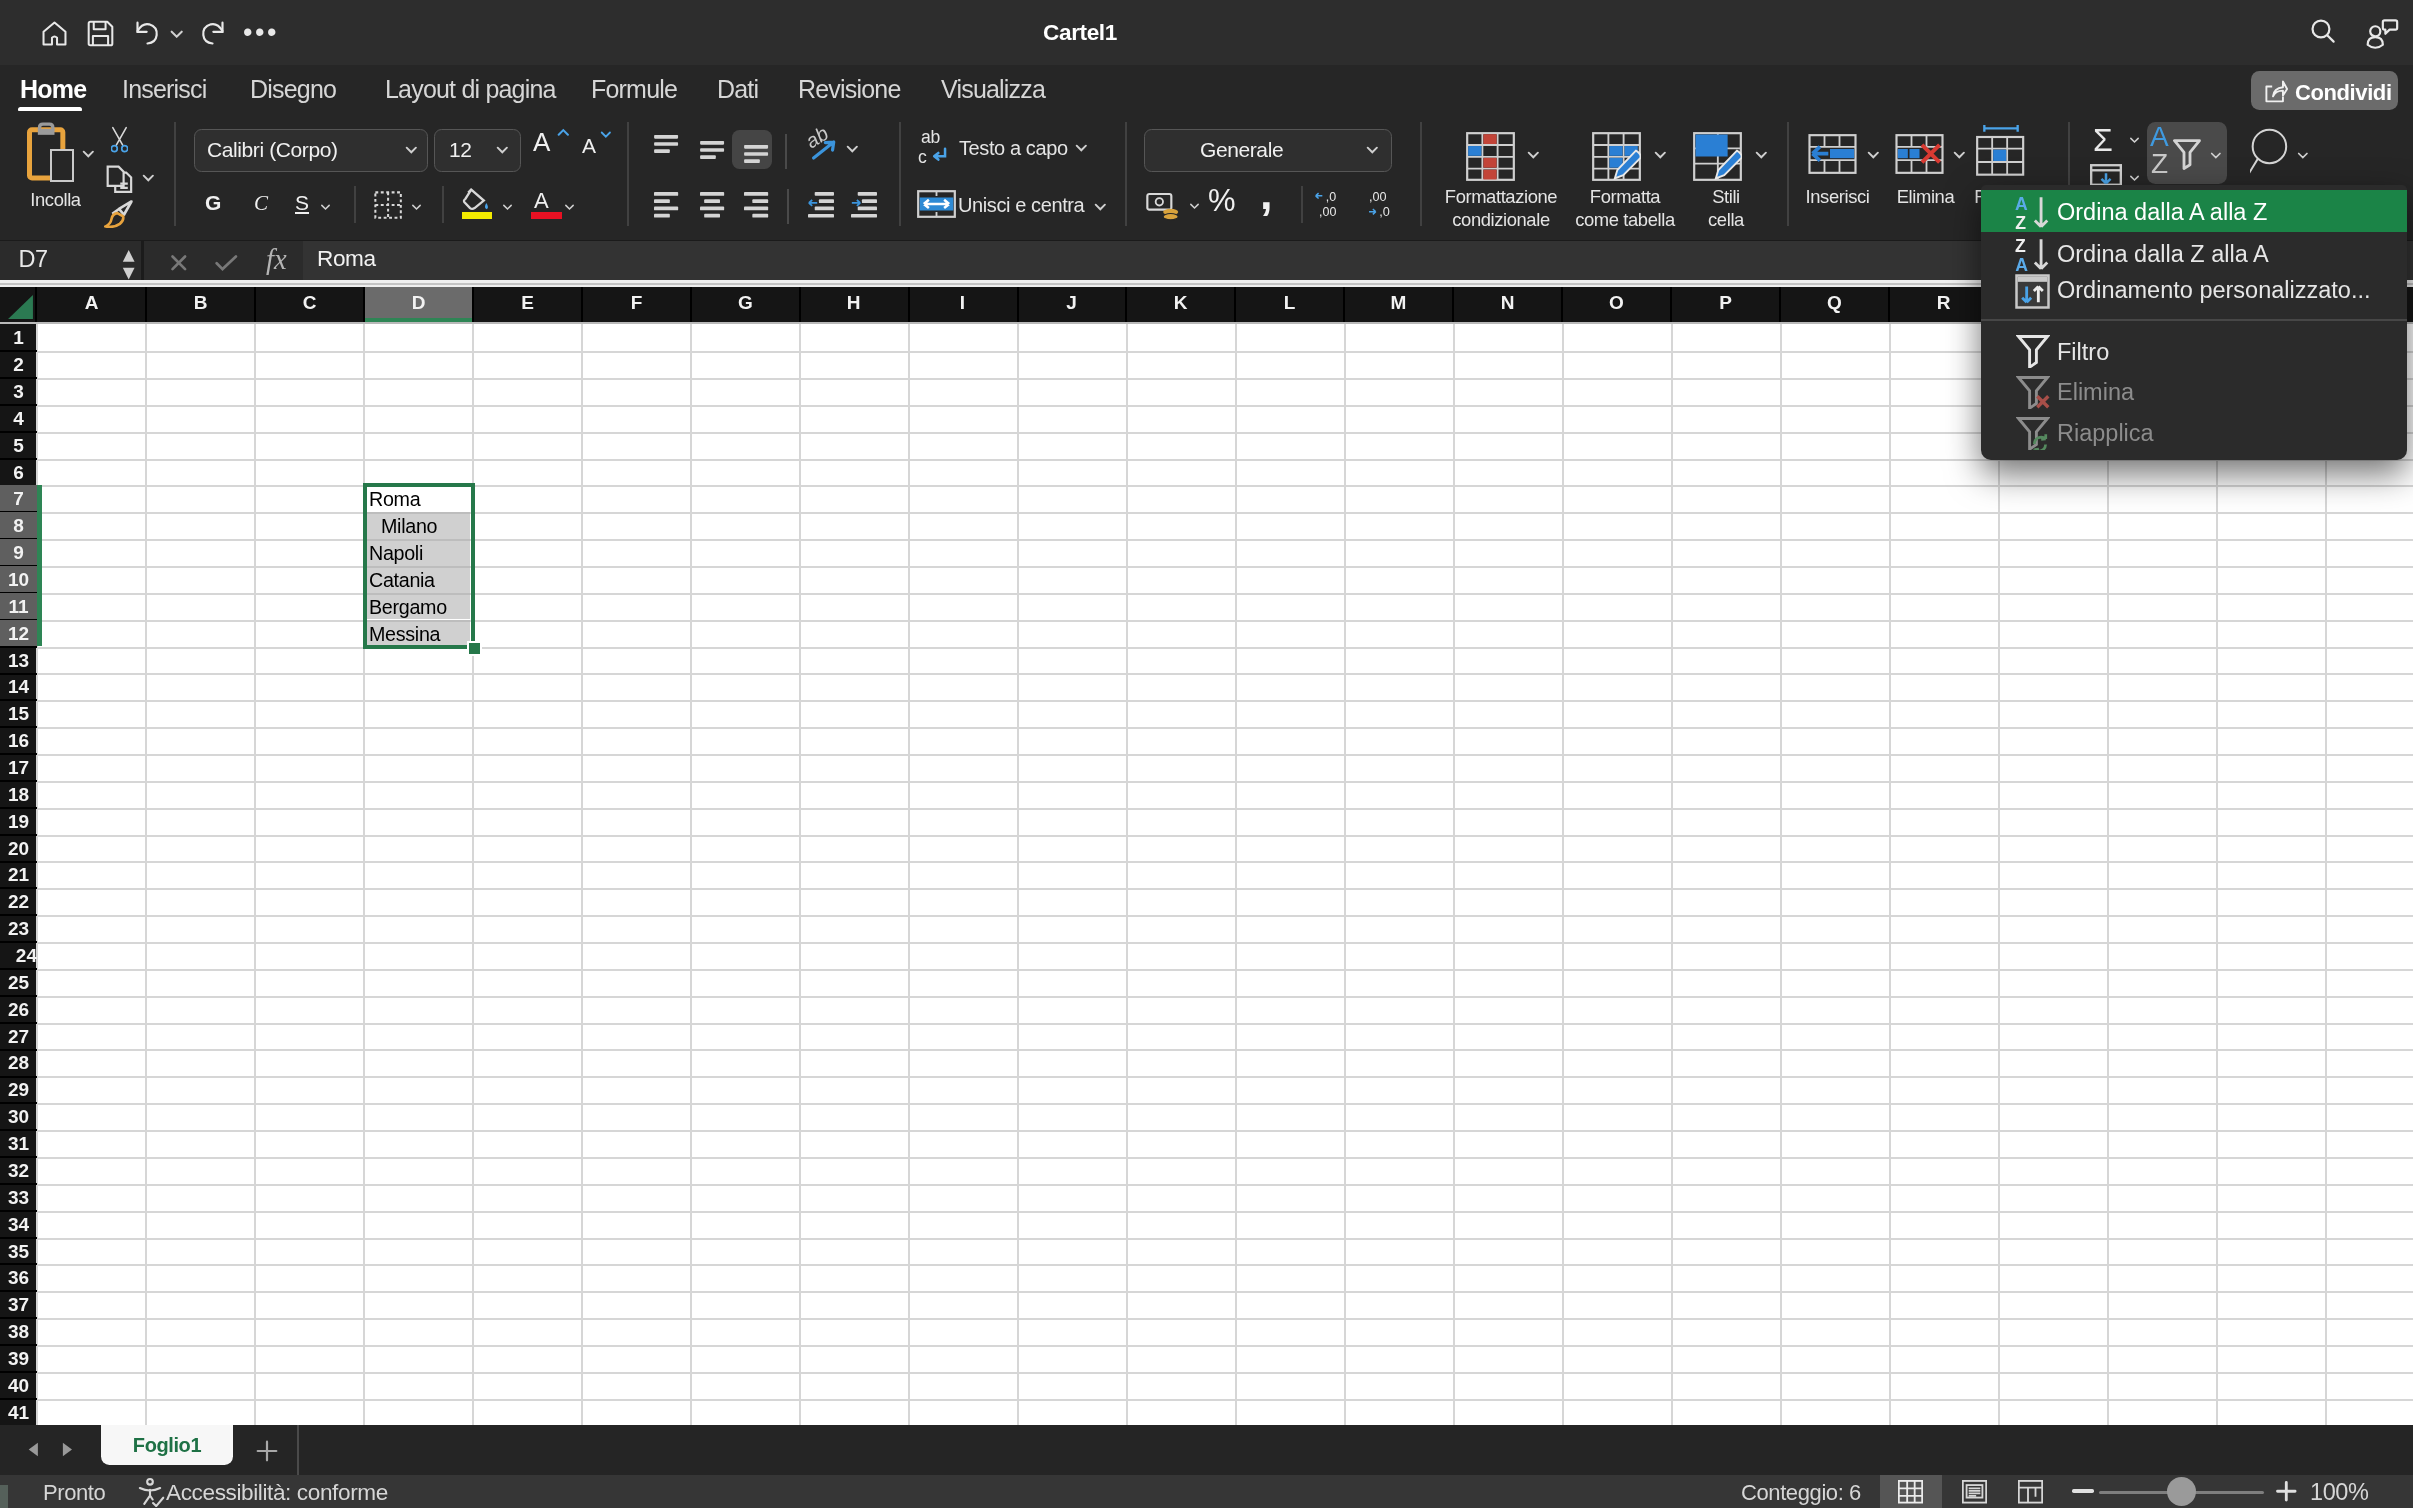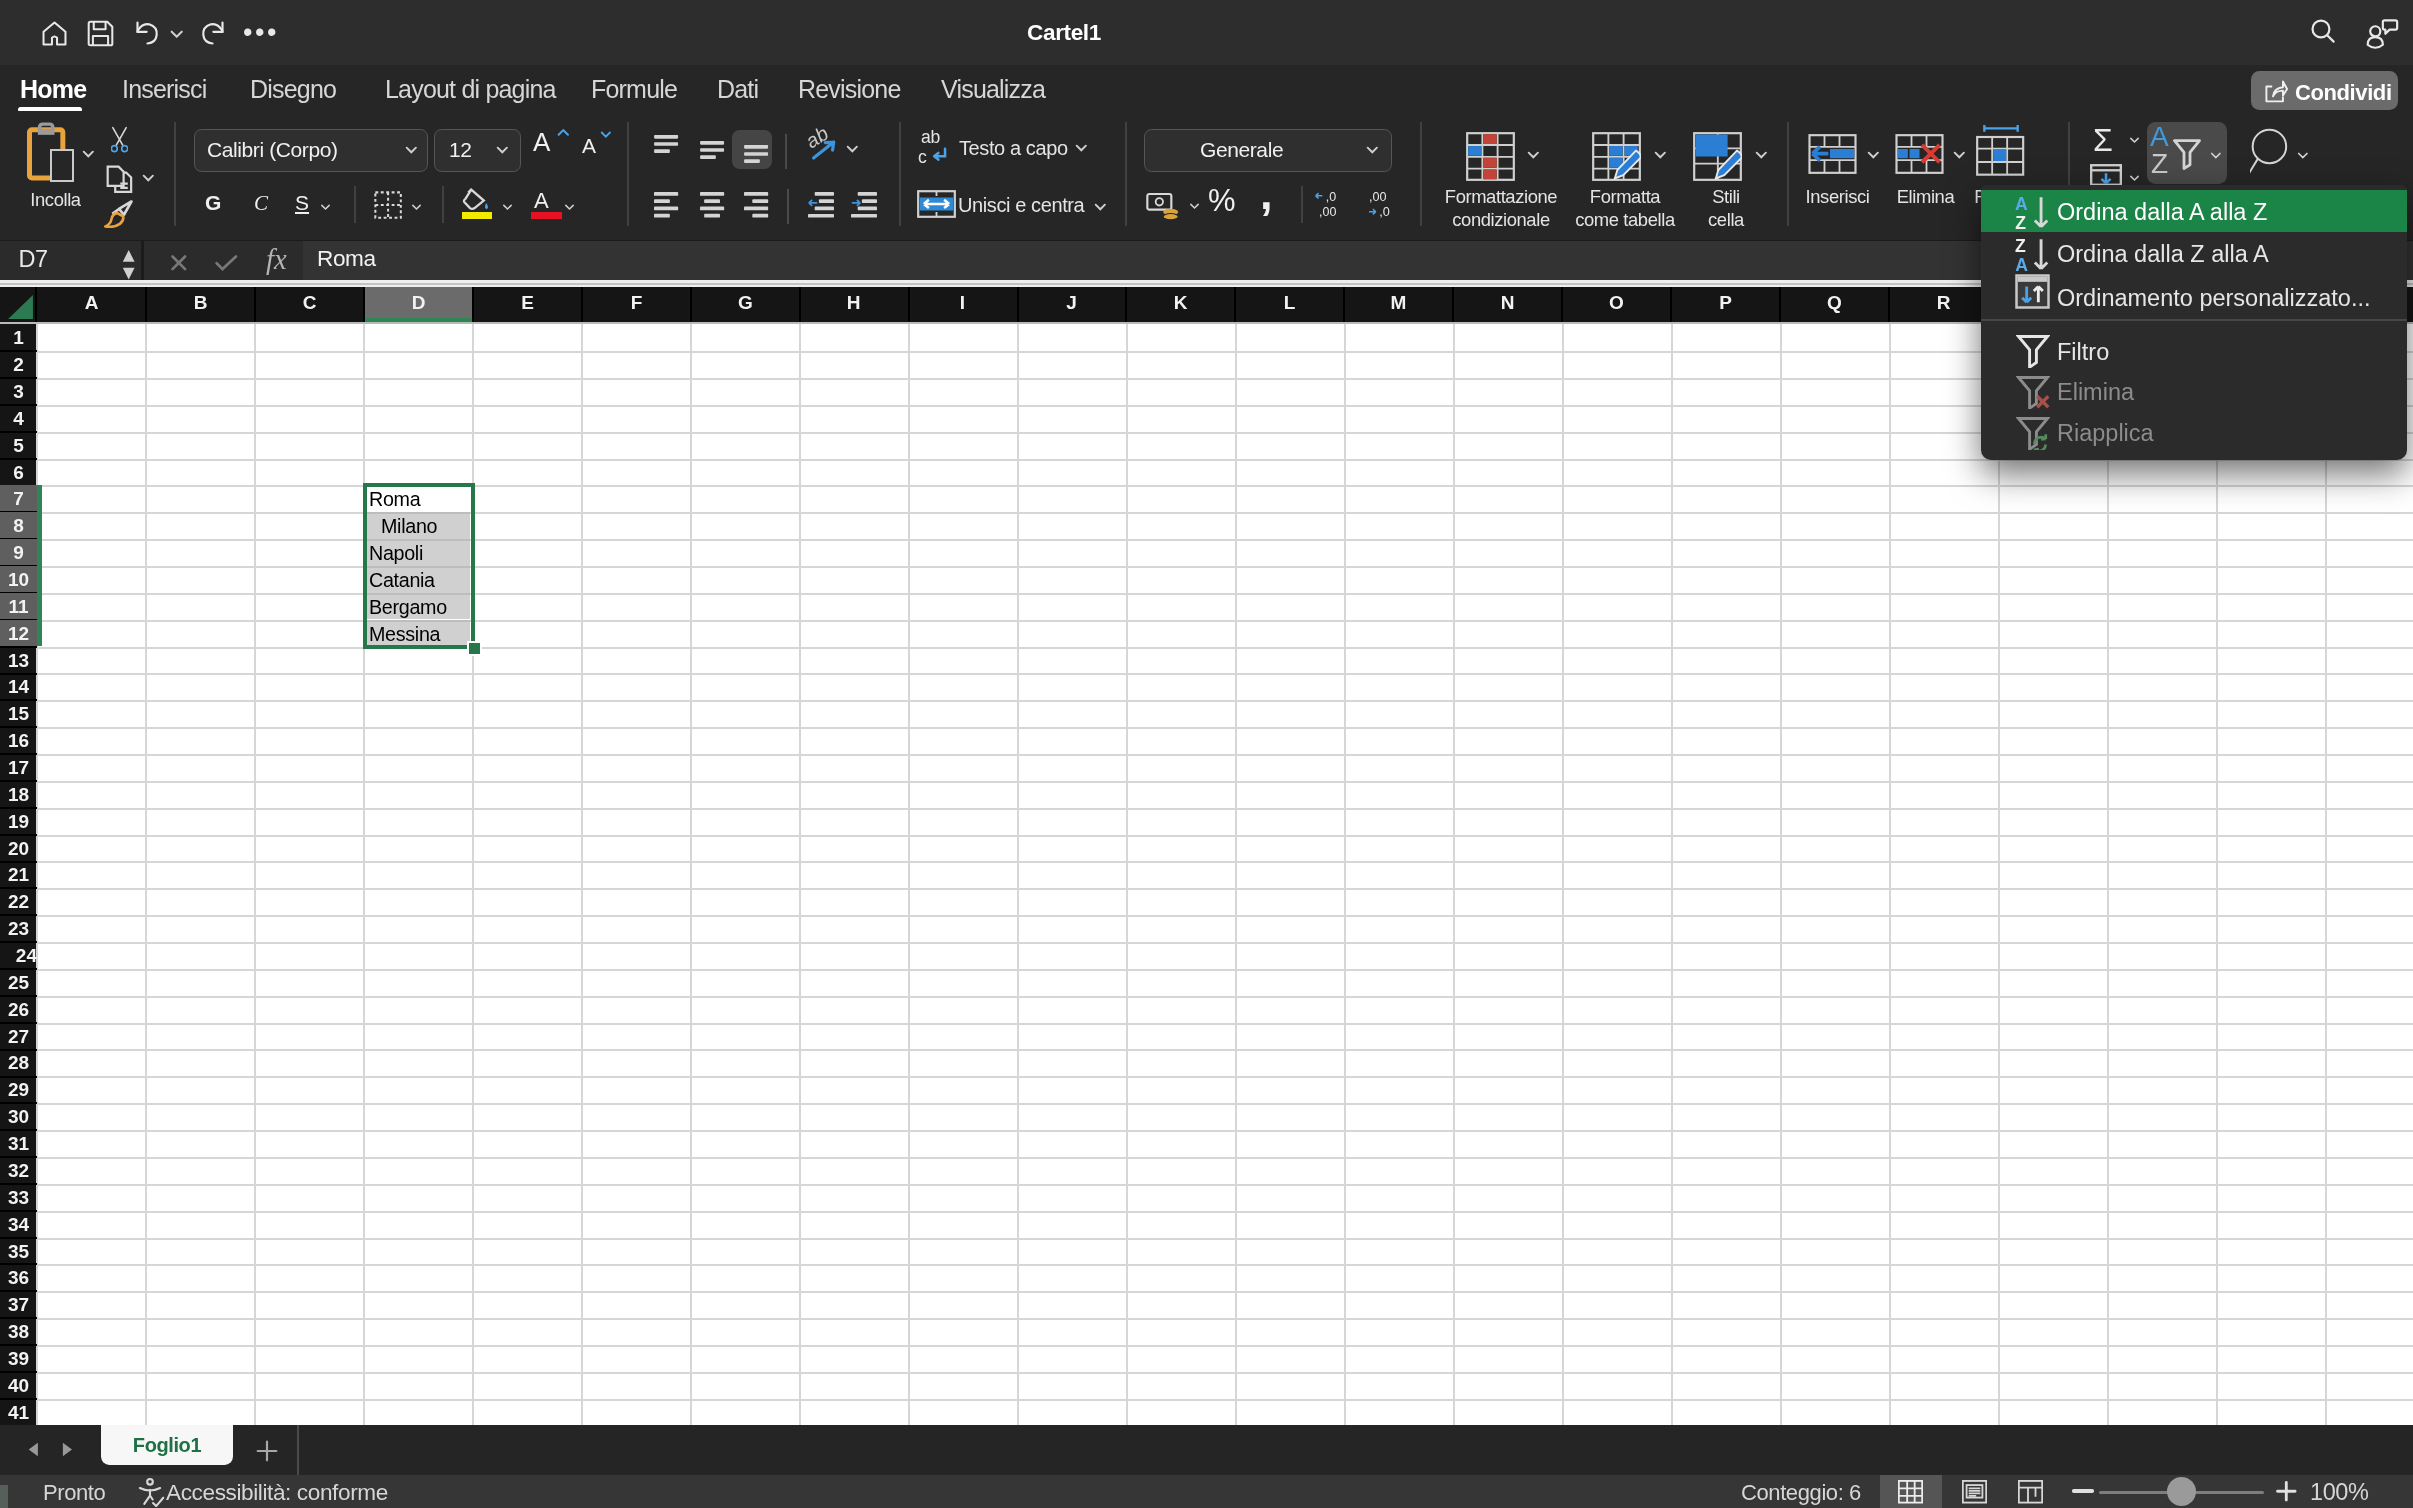--- a/index.html
+++ b/index.html
@@ -2,21 +2,21 @@
 <html style="font-size:13.4px"><head><meta charset="utf-8"><style>
 html,body{margin:0;padding:0;}
 body{width:2413px;height:1508px;overflow:hidden;background:#262626;font-family:"Liberation Sans",sans-serif;-webkit-font-smoothing:antialiased;}
 .abs{position:absolute;}
 .ui{letter-spacing:-0.4px;}
 #page{position:relative;width:2413px;height:1508px;overflow:hidden;}
 svg{display:block;}
 </style></head><body>
 <div id="page">
 <div class="abs" style="left:0;top:0;width:2413px;height:65px;background:#2d2d2d;"></div>
-<div class="abs ui" style="left:0;top:0;width:2128px;height:65px;line-height:65px;text-align:center;color:#fff;font-size:22.6px;font-weight:700;">Cartel1</div>
+<div class="abs ui" style="left:0;top:0;width:2128px;height:65px;line-height:65px;text-align:center;color:#fff;font-size:22.6px;font-weight:700;padding-left:16px;">Cartel1</div>
 <svg class="abs" style="left:41px;top:20px" width="27" height="27" viewBox="0 0 32 32" fill="none" stroke="#e8e8e8" stroke-width="2.4" stroke-linejoin="round">
       <path d="M3 14 L16 3 L29 14 L29 29 L19 29 L19 21 Q16 18 13 21 L13 29 L3 29 Z"></path>
     </svg>
 <svg class="abs" style="left:87px;top:20px" width="27" height="27" viewBox="0 0 32 32" fill="none" stroke="#e8e8e8" stroke-width="2.4" stroke-linejoin="round">
       <path d="M2 4 Q2 2 4 2 L24 2 L30 8 L30 28 Q30 30 28 30 L4 30 Q2 30 2 28 Z"></path>
       <path d="M8 2 L8 11 L22 11 L22 2"></path>
       <path d="M7 30 L7 19 L25 19 L25 30"></path>
     </svg>
 <svg class="abs" style="left:134px;top:21px" width="27" height="25" viewBox="0 0 32 30" fill="none" stroke="#e8e8e8" stroke-width="2.6" stroke-linecap="round">
       <path d="M4 2 L4 13 L15 13"></path>
@@ -614,21 +614,21 @@
 <div class="abs" style="left:2099px;top:1491px;width:165px;height:3.4px;background:#7e7e7e;border-radius:1.7px;"></div>
 <div class="abs" style="left:2167px;top:1477px;width:29px;height:29px;background:#9a9a9a;border-radius:50%;"></div>
 <svg class="abs" style="left:2275px;top:1480px" width="22.6" height="22.6" viewBox="0 0 27 27" stroke="#e0e0e0" stroke-width="3.4" stroke-linecap="round">
       <path d="M13.5 3 L13.5 24 M3 13.5 L24 13.5"></path>
     </svg>
 <div class="abs ui" style="left:2310px;top:1479px;color:#d6d6d6;font-size:23.5px;">100%</div>
 <div class="abs" style="left:1981px;top:185px;width:426px;height:275px;background:#2b2b2b;border-radius:5px 5px 10px 10px;box-shadow:0 13.4px 34px rgba(0,0,0,0.55);"></div>
 <div class="abs" style="left:1981px;top:190px;width:426px;height:42px;background:#1b8447;"></div>
 <div class="abs" style="left:2057px;top:199px;color:#fff;font-size:23.5px;">Ordina dalla A alla Z</div>
 <div class="abs" style="left:2057px;top:241px;color:#e6e6e6;font-size:23.5px;">Ordina dalla Z alla A</div>
-<div class="abs" style="left:2057px;top:277px;color:#e6e6e6;font-size:23.5px;margin-top:8px;">Ordinamento personalizzato...</div>
+<div class="abs" style="left:2057px;top:277px;color:#e6e6e6;font-size:23.5px;">Ordinamento personalizzato...</div>
 <div class="abs" style="left:1981px;top:319px;width:426px;height:1.7px;background:#474747;"></div>
 <div class="abs" style="left:2057px;top:339px;color:#e6e6e6;font-size:23.5px;">Filtro</div>
 <div class="abs" style="left:2057px;top:379px;color:#8c8c8c;font-size:23.5px;">Elimina</div>
 <div class="abs" style="left:2057px;top:420px;color:#8c8c8c;font-size:23.5px;">Riapplica</div>
 <svg class="abs" style="left:2015px;top:194px" width="37" height="37" viewBox="0 0 22 22">
 <text x="0" y="9.5" font-family="Liberation Sans" font-size="10.5" font-weight="600" fill="#5aaae8">A</text>
       <text x="0.2" y="21" font-family="Liberation Sans" font-size="10.5" font-weight="600" fill="#f0f0f0">Z</text>
 <path d="M15.5 2 L15.5 19.5 M15.5 19.5 L11.8 15.8 M15.5 19.5 L19.2 15.8" stroke="#d8d8d8" stroke-width="1.7" fill="none"></path>
     </svg>
 <svg class="abs" style="left:2015px;top:236px" width="37" height="37" viewBox="0 0 22 22">

